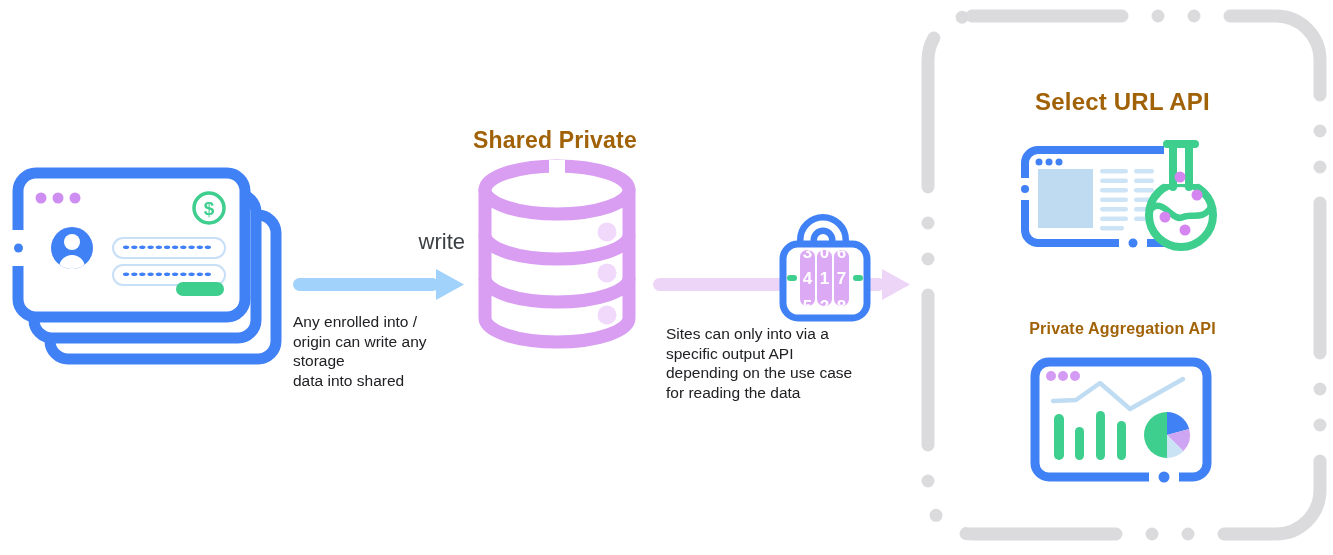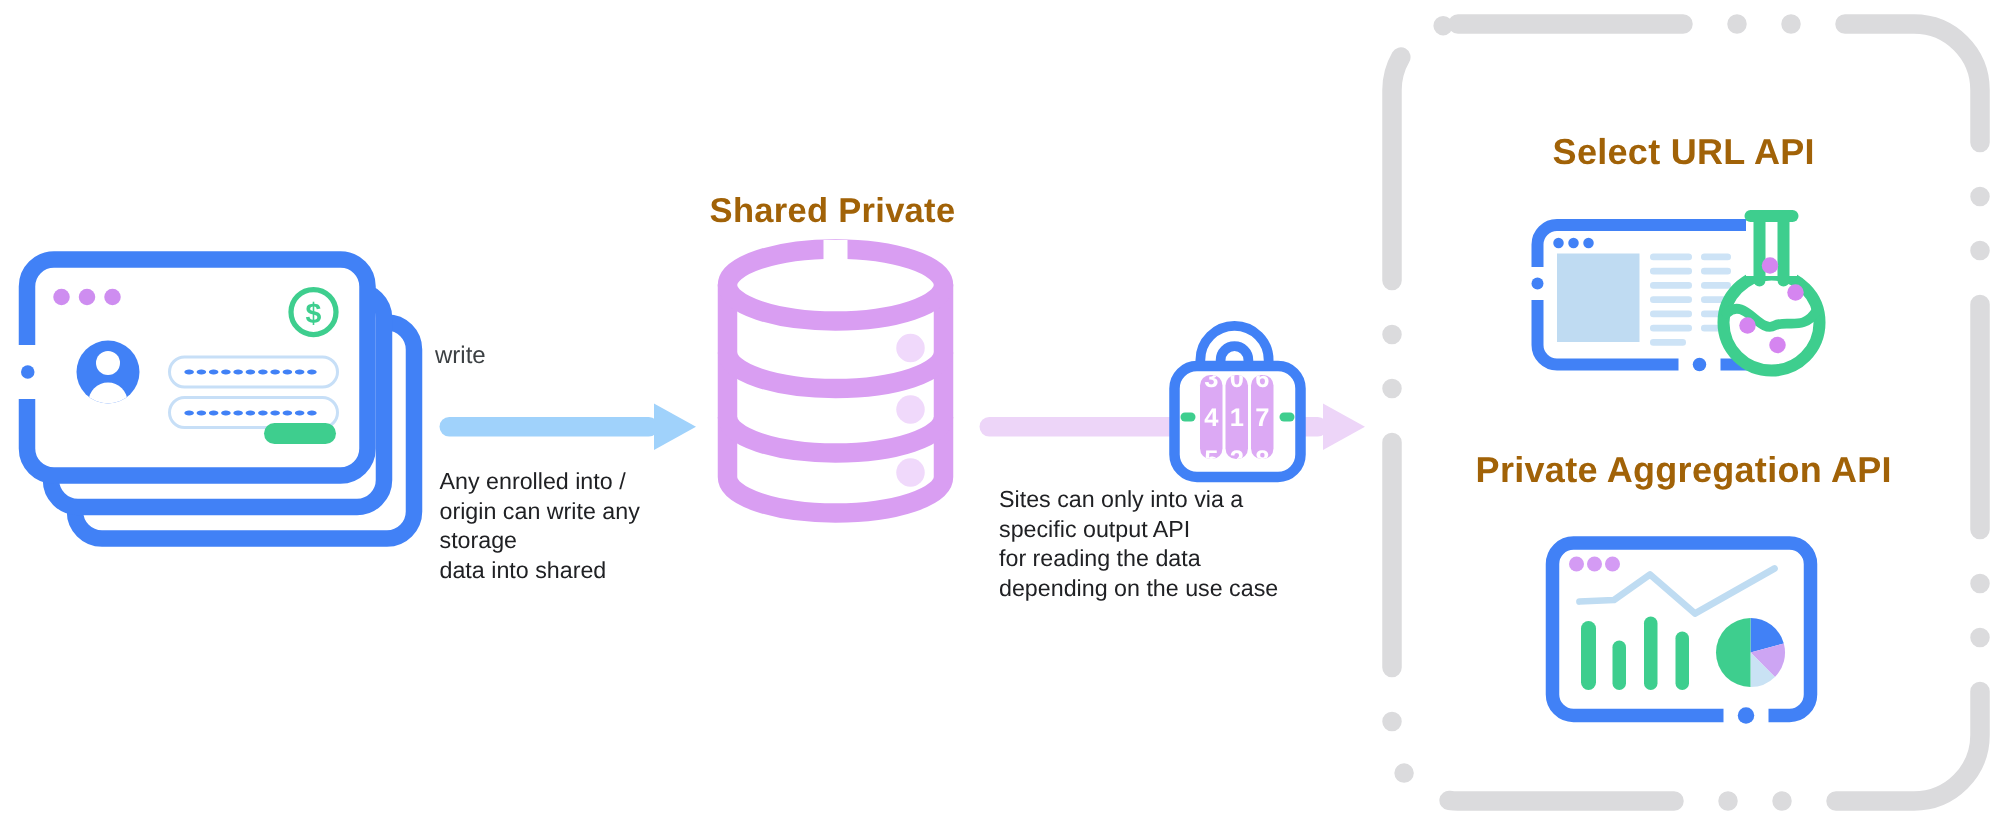--- a/index.html
+++ b/index.html
@@ -1,20 +1,20 @@
 <!DOCTYPE html>
 <html><head>
 <meta charset="utf-8">
 <style>
   html,body{margin:0;padding:0;background:#fff;}
   .canvas{position:relative;width:1333px;height:555px;background:#fff;overflow:hidden;
           font-family:"Liberation Sans","DejaVu Sans",sans-serif;}
   .abs{position:absolute;}
   .heading{font-weight:bold;color:#a16207;text-align:center;letter-spacing:0.2px;}
-  .flow-label{font-size:16px;color:#3C4043;text-align:left;}
+  .flow-label{font-size:22px;color:#3C4043;text-align:right;}
   .desc{font-size:15.5px;line-height:19.5px;color:#202124;}
   svg{display:block;overflow:visible;}
   svg text{font-family:"Liberation Sans","DejaVu Sans",sans-serif;}
 </style>
 </head>
 <body>
 
 <div class="canvas">
 
   <svg class="abs" style="left:10px;top:160px" width="270" height="205" viewBox="0 0 270 205">
@@ -120,22 +120,22 @@
       <text x="63.5" y="84">7</text>
       <text x="63.5" y="112">8</text>
     </g>
     <rect x="9" y="75" width="10" height="6" rx="3" fill="#3ECE8E"></rect>
     <rect x="75" y="75" width="10" height="6" rx="3" fill="#3ECE8E"></rect>
   </svg>
 
   <div class="abs desc" style="left:666px;top:324px;width:240px">
     <div>Sites can only into via a</div>
     <div>specific output API</div>
+    <div>depending on the use case</div>
     <div>for reading the data</div>
-    <div>depending on the use case</div>
   </div>
 
   <svg class="abs" style="left:915px;top:4px" width="420" height="548" viewBox="0 0 420 548">
     <rect x="13" y="12" width="392" height="518" rx="44" fill="none" stroke="#DBDBDD" stroke-width="13" stroke-linecap="round" stroke-dasharray="150 36 0 36 0 36"></rect>
   </svg>
 
   <div class="abs heading" style="left:955px;top:88px;width:335px;font-size:24px">Select URL API</div>
   <svg class="abs" style="left:1015px;top:135px" width="205" height="130" viewBox="0 0 205 130">
 
     <rect x="10" y="15" width="152" height="93" rx="13" fill="#fff" stroke="#4181F6" stroke-width="8"></rect>
@@ -173,21 +173,21 @@
       <path d="M174,12 V52" stroke="#3ECE8E" stroke-width="8" stroke-linecap="round" fill="none"></path>
       <path d="M152,9 H180" stroke="#3ECE8E" stroke-width="8" stroke-linecap="round" fill="none"></path>
       <path d="M136,74 C148,62 158,88 168,82 C176,78 188,86 196,72" fill="none" stroke="#3ECE8E" stroke-width="6.5" stroke-linecap="round"></path>
       <circle cx="165" cy="42" r="5.5" fill="#D585F0"></circle>
       <circle cx="182" cy="60" r="5.5" fill="#D585F0"></circle>
       <circle cx="150" cy="82" r="5.5" fill="#D585F0"></circle>
       <circle cx="170" cy="95" r="5.5" fill="#D585F0"></circle>
     </g>
   </svg>
 
-  <div class="abs heading" style="left:955px;top:300px;width:335px;font-size:24px">Private Aggregation API</div>
+  <div class="abs heading" style="left:955px;top:320px;width:335px;font-size:16px">Private Aggregation API</div>
   <svg class="abs" style="left:1025px;top:350px" width="200" height="140" viewBox="0 0 200 140">
     <rect x="10" y="12" width="172" height="115" rx="14" fill="#fff" stroke="#4181F6" stroke-width="9"></rect>
     <rect x="124" y="119" width="30" height="16" fill="#fff"></rect>
     <circle cx="139" cy="127" r="5.5" fill="#4181F6"></circle>
     <g>
       <circle cx="26" cy="26" r="5" fill="#D49BF4"></circle>
       <circle cx="38" cy="26" r="5" fill="#D49BF4"></circle>
       <circle cx="50" cy="26" r="5" fill="#D49BF4"></circle>
     </g>
     <polyline points="28,51 51,50 75,33 105,59 158,29" fill="none" stroke="#BFDCF2" stroke-width="4.5" stroke-linejoin="round" stroke-linecap="round"></polyline>

